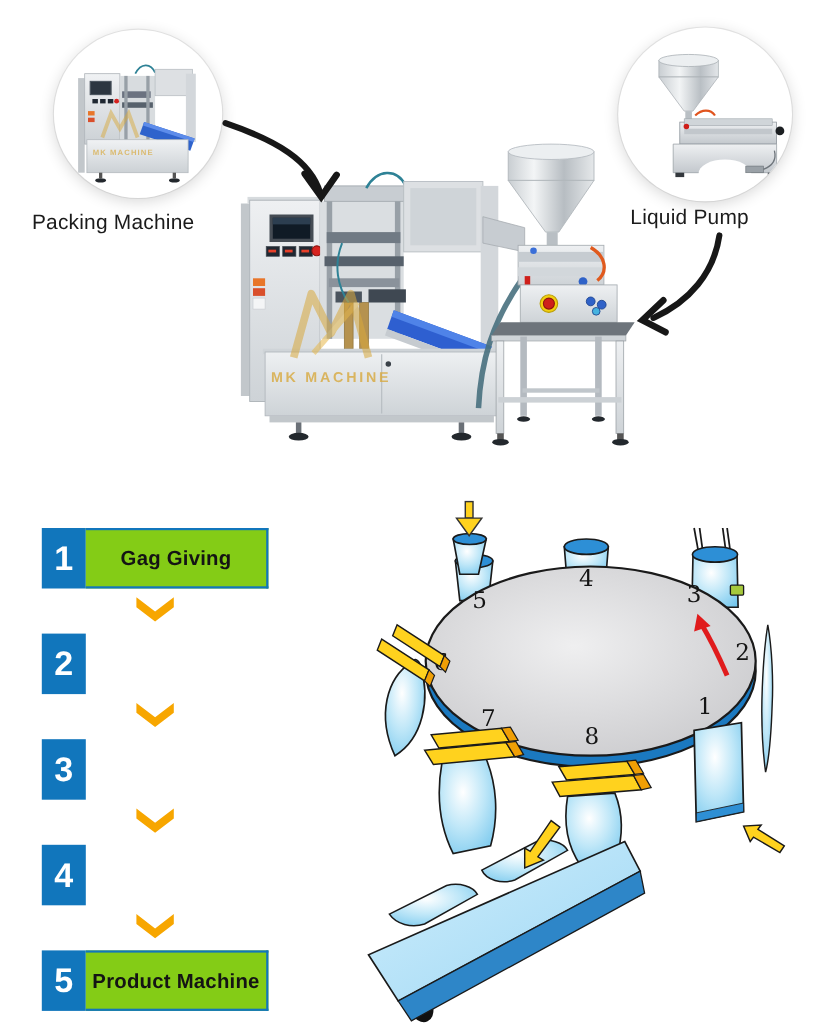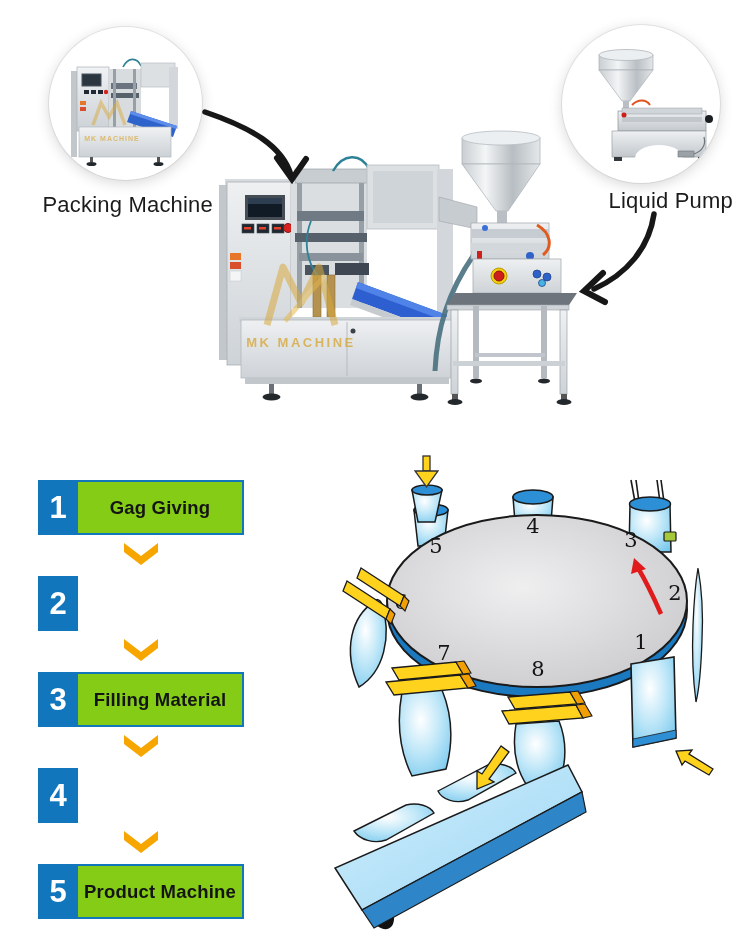--- a/index.html
+++ b/index.html
@@ -1,20 +1,20 @@
 <!DOCTYPE html>
 <html><head>
 <meta charset="utf-8">
 <style>
   html,body{margin:0;padding:0;background:#fff;}
   .page{position:relative;width:750px;height:931px;background:#fff;overflow:hidden;
         font-family:"Liberation Sans",sans-serif;}
   .inset{position:absolute;border-radius:50%;background:#fff;overflow:hidden;
          box-shadow:0 3px 14px rgba(0,0,0,.16), 0 0 0 1px #ededed;}
-  .caption{position:absolute;font-size:22px;color:#1b1b1b;text-align:right;letter-spacing:.2px;}
+  .caption{position:absolute;font-size:19px;color:#1b1b1b;text-align:left;letter-spacing:.2px;}
   .overlay{position:absolute;left:0;top:0;pointer-events:none;}
   .step{position:absolute;left:38px;width:206px;height:55px;display:flex;}
   .step-num{width:40px;display:flex;align-items:center;justify-content:center;
             color:#fff;font-size:31px;font-weight:bold;}
   .step-label{flex:1;background:#84cc16;display:flex;align-items:center;justify-content:center;
               font-size:18.5px;font-weight:bold;color:#141414;letter-spacing:.2px;}
   .chev{position:absolute;left:121px;width:40px;height:26px;}
   .wm{font-family:"Liberation Sans",sans-serif;font-weight:bold;fill:#d8a93e;}
   .station{font-family:"DejaVu Serif",serif;font-size:21px;fill:#141414;}
 </style>
@@ -231,21 +231,20 @@
 
   <div class="step" style="top:576px;">
     <div class="step-num" style="background:#1176BC;">2</div>
   </div>
   <svg class="chev" style="top:637px;" viewBox="0 0 40 26">
     <path d="M3 2 L20 15 L37 2 L37 11 L20 24 L3 11 Z" fill="#F7A600"></path>
     </svg>
 
   <div class="step" style="top:672px;">
     <div class="step-num" style="background:#1176BC;">3</div>
-    <div class="step-label" style="border:2px solid #1176BC;border-left:none;">Filling Material</div>
   </div>
   <svg class="chev" style="top:733px;" viewBox="0 0 40 26">
     <path d="M3 2 L20 15 L37 2 L37 11 L20 24 L3 11 Z" fill="#F7A600"></path>
     </svg>
 
   <div class="step" style="top:768px;">
     <div class="step-num" style="background:#1176BC;">4</div>
   </div>
   <svg class="chev" style="top:829px;" viewBox="0 0 40 26">
     <path d="M3 2 L20 15 L37 2 L37 11 L20 24 L3 11 Z" fill="#F7A600"></path>

